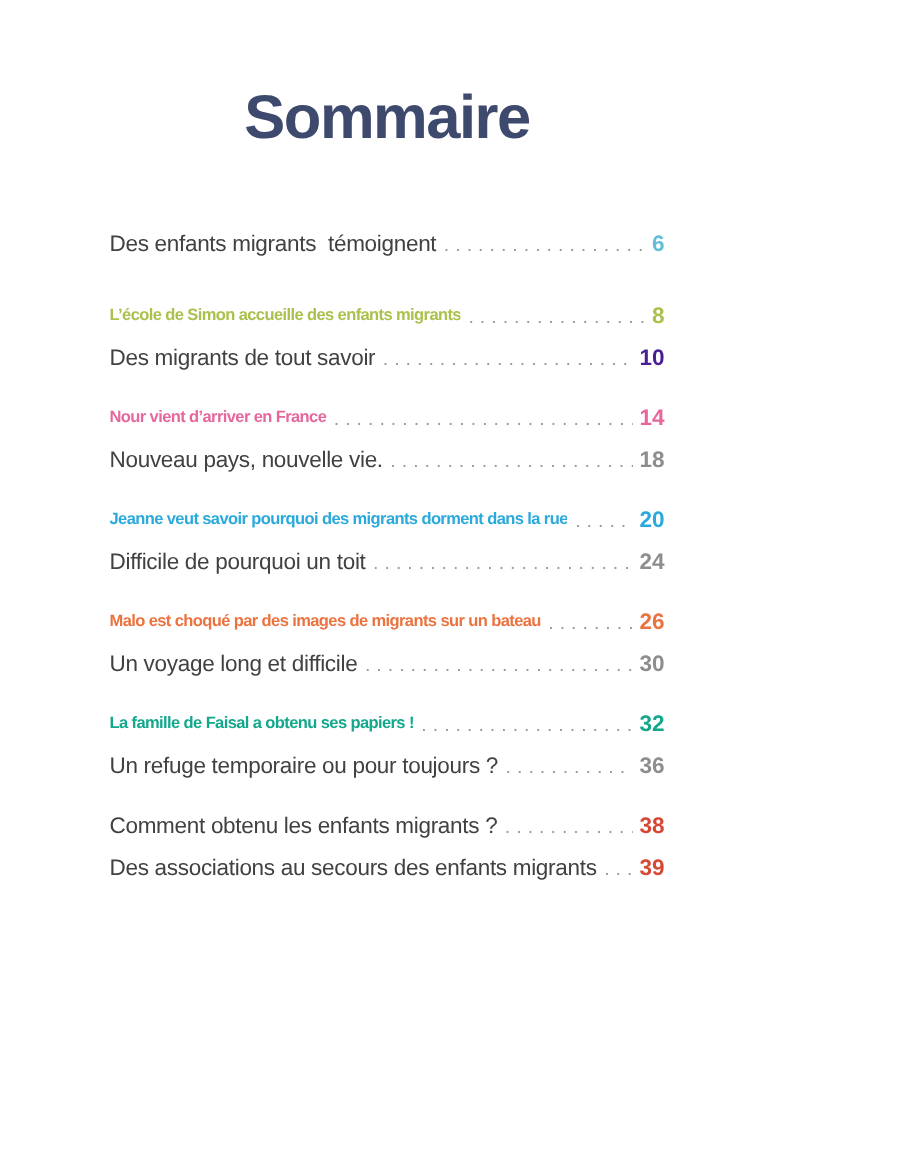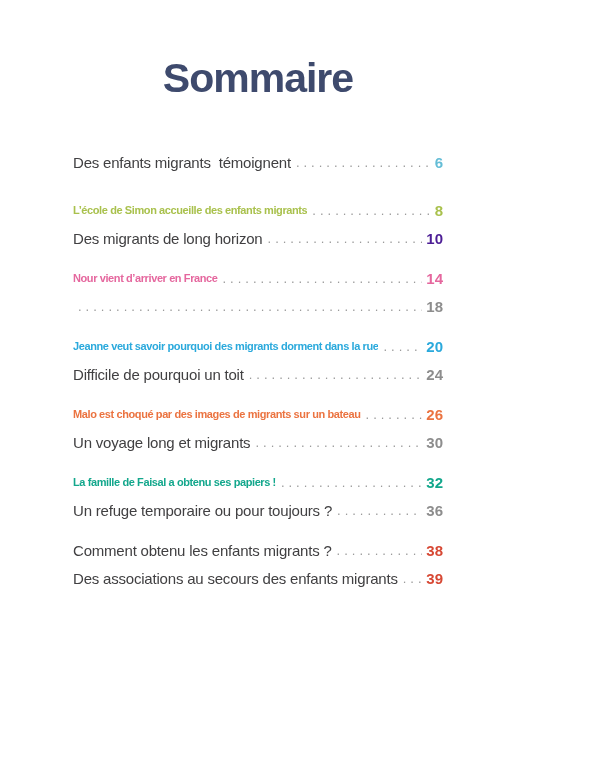--- a/index.html
+++ b/index.html
@@ -74,50 +74,51 @@
         <span class="toc-label" style="color: rgb(65, 64, 66);">Des enfants migrants  témoignent</span>
         <span class="dots">......................................................................</span>
         <span class="toc-page" style="color: rgb(100, 189, 214);">6</span>
       </div>
       <div class="toc-row chapter gap-xl">
         <span class="toc-label" style="color: rgb(169, 193, 77);">L’école de Simon accueille des enfants migrants</span>
         <span class="dots">......................................................................</span>
         <span class="toc-page" style="color: rgb(169, 193, 77);">8</span>
       </div>
       <div class="toc-row">
-        <span class="toc-label" style="color: rgb(65, 64, 66);">Des migrants de long horizon</span>
+        <span class="toc-label" style="color: rgb(65, 64, 66);">Des migrants de tout savoir</span>
         <span class="dots">......................................................................</span>
         <span class="toc-page" style="color: #4c1d95;">10</span>
       </div>
       <div class="toc-row chapter gap-lg">
         <span class="toc-label" style="color: rgb(229, 103, 158);">Nour vient d’arriver en France</span>
         <span class="dots">......................................................................</span>
         <span class="toc-page" style="color: rgb(229, 103, 158);">14</span>
       </div>
       <div class="toc-row">
+        <span class="toc-label" style="color: rgb(65, 64, 66);">Nouveau pays, nouvelle vie.</span>
         <span class="dots">......................................................................</span>
         <span class="toc-page" style="color: rgb(141, 141, 141);">18</span>
       </div>
       <div class="toc-row chapter gap-lg">
         <span class="toc-label" style="color: rgb(42, 169, 220);">Jeanne veut savoir pourquoi des migrants dorment dans la rue</span>
         <span class="dots">......................................................................</span>
         <span class="toc-page" style="color: rgb(42, 169, 220);">20</span>
       </div>
       <div class="toc-row">
         <span class="toc-label" style="color: rgb(65, 64, 66);">Difficile de pourquoi un toit</span>
         <span class="dots">......................................................................</span>
         <span class="toc-page" style="color: rgb(141, 141, 141);">24</span>
       </div>
       <div class="toc-row chapter gap-lg">
         <span class="toc-label" style="color: rgb(235, 115, 64);">Malo est choqué par des images de migrants sur un bateau</span>
         <span class="dots">......................................................................</span>
         <span class="toc-page" style="color: rgb(235, 115, 64);">26</span>
       </div>
       <div class="toc-row">
-        <span class="toc-label" style="color: rgb(65, 64, 66);">Un voyage long et migrants</span>
+        <span class="toc-label" style="color: rgb(65, 64, 66);">Un voyage long et difficile</span>
         <span class="dots">......................................................................</span>
         <span class="toc-page" style="color: rgb(141, 141, 141);">30</span>
       </div>
       <div class="toc-row chapter gap-lg">
         <span class="toc-label" style="color: rgb(19, 167, 140);">La famille de Faisal a obtenu ses papiers !</span>
         <span class="dots">......................................................................</span>
         <span class="toc-page" style="color: rgb(19, 167, 140);">32</span>
       </div>
       <div class="toc-row">
         <span class="toc-label" style="color: rgb(65, 64, 66);">Un refuge temporaire ou pour toujours ?</span>

